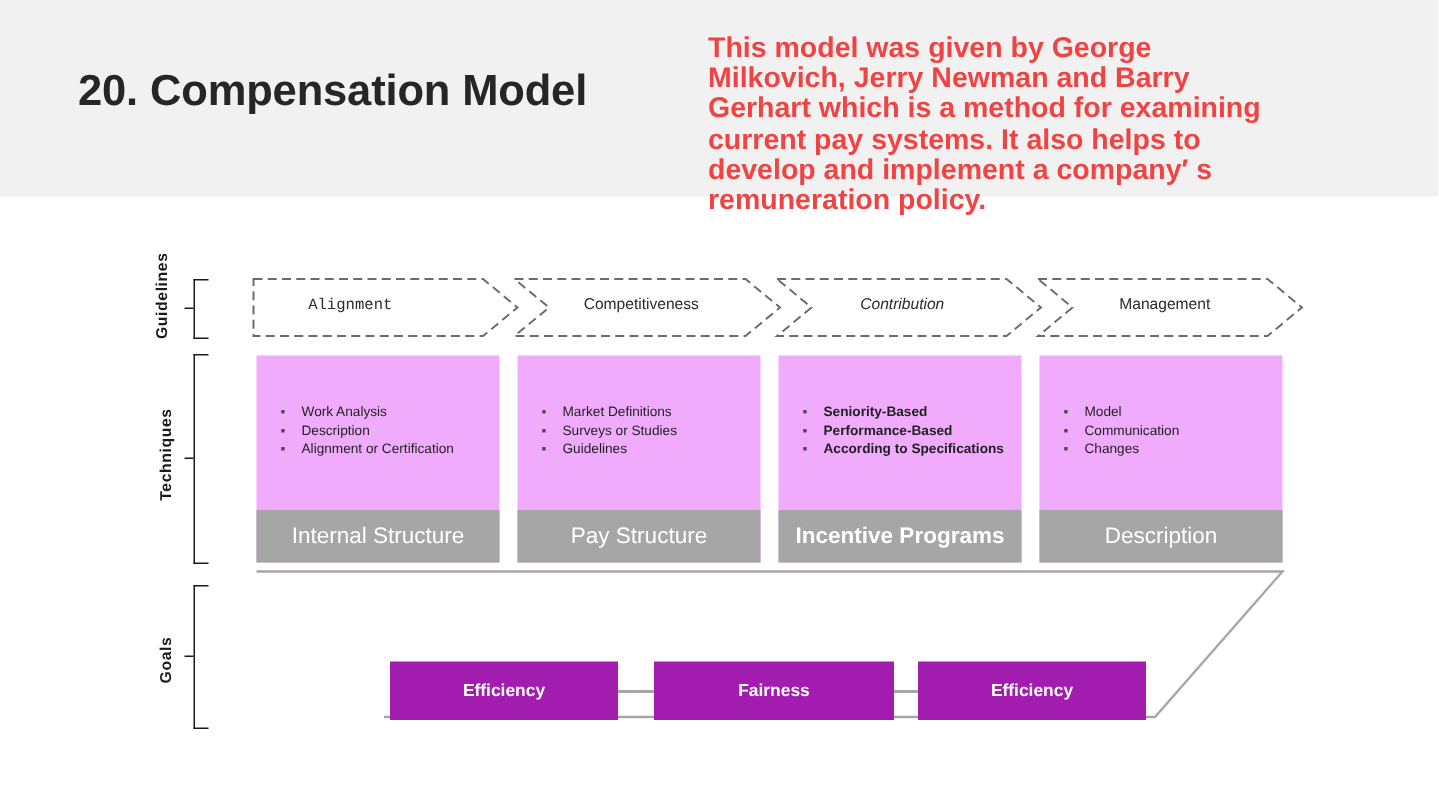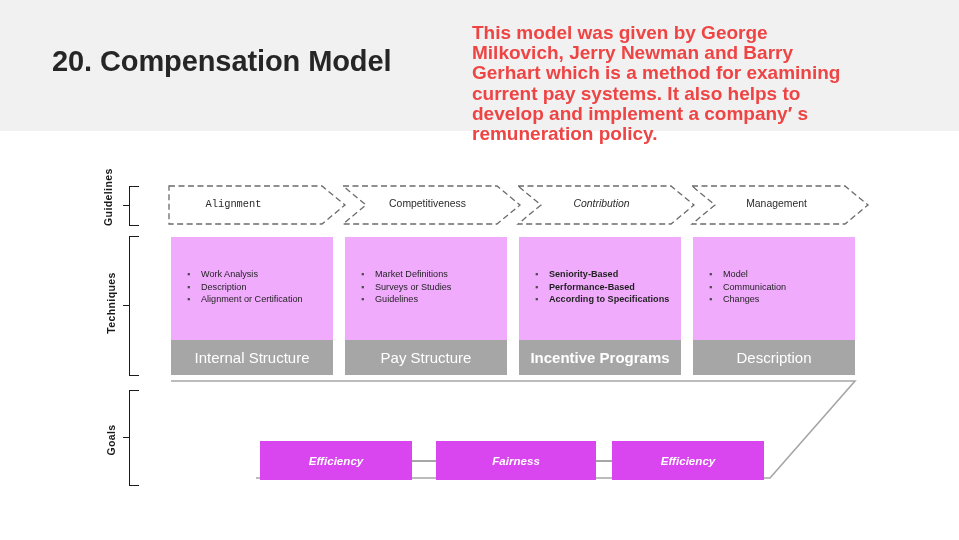--- a/index.html
+++ b/index.html
@@ -120,29 +120,28 @@
     display: flex;
     align-items: center;
     justify-content: center;
     box-sizing: border-box;
   }
 
   
   .funnel { position: absolute; left: 0; top: 0; width: 959px; height: 540px; pointer-events: none; }
   .goal-box {
     position: absolute;
-    background: #d946ef;
+    background: #a21caf;
     color: #ffffff;
     font-size: 11.6px;
     font-weight: bold;
     display: flex;
     align-items: center;
     justify-content: center;
     box-sizing: border-box;
-    font-style: italic;
   }
   .goal-connector {
     position: absolute;
     height: 1.6px;
     background: #a6a6a6;
   }
 </style>
 </head>
 <body>
 

